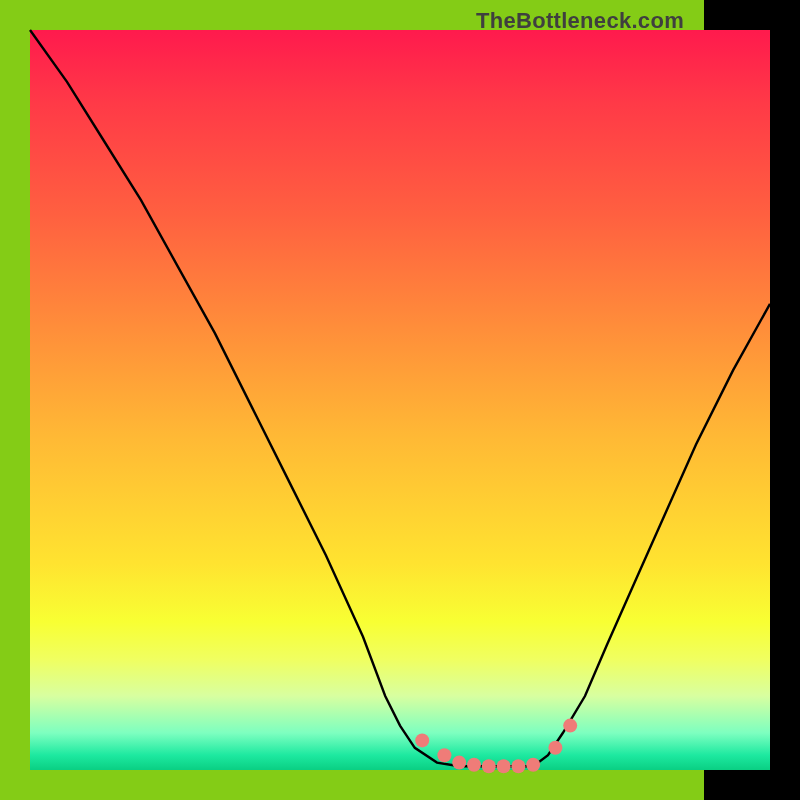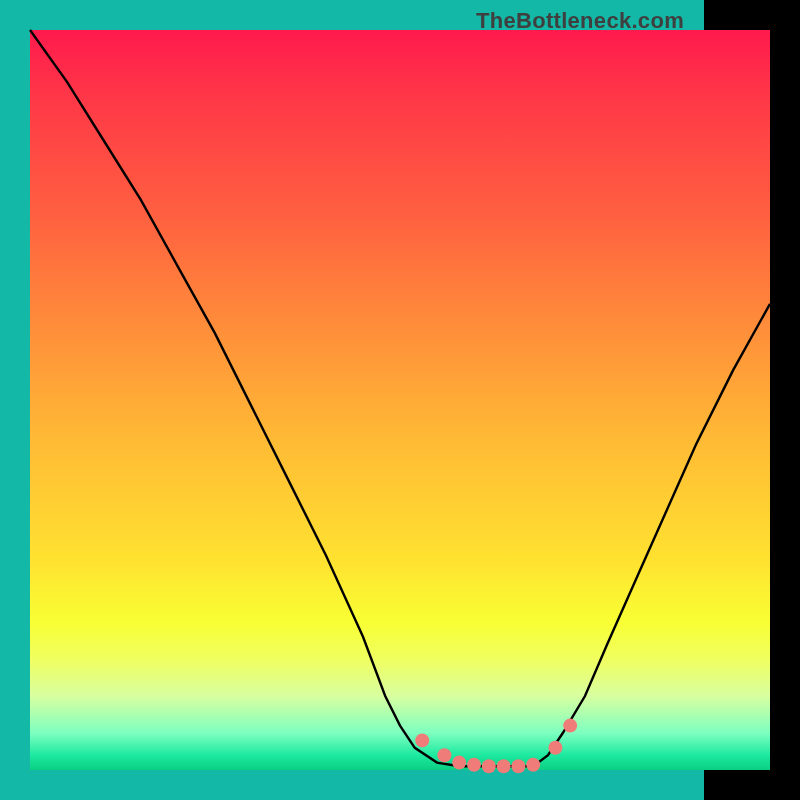--- a/index.html
+++ b/index.html
@@ -8,21 +8,21 @@
     width: 800px;
     height: 800px;
     background: #000;
     font-family: Arial, Helvetica, sans-serif;
     overflow: hidden;
   }
   .frame {
     position: relative;
     width: 704px;
     height: 800px;
-    background: #14b8a6;
+    background: #84cc16;
   }
   .plot-area {
     position: absolute;
     left: 30px;
     top: 30px;
     width: 740px;
     height: 740px;
     
     background: linear-gradient(
       to bottom,

